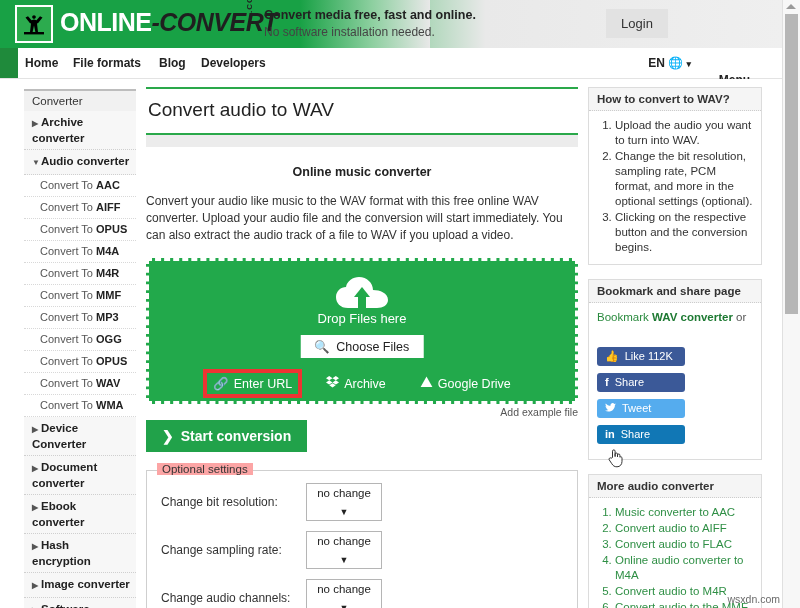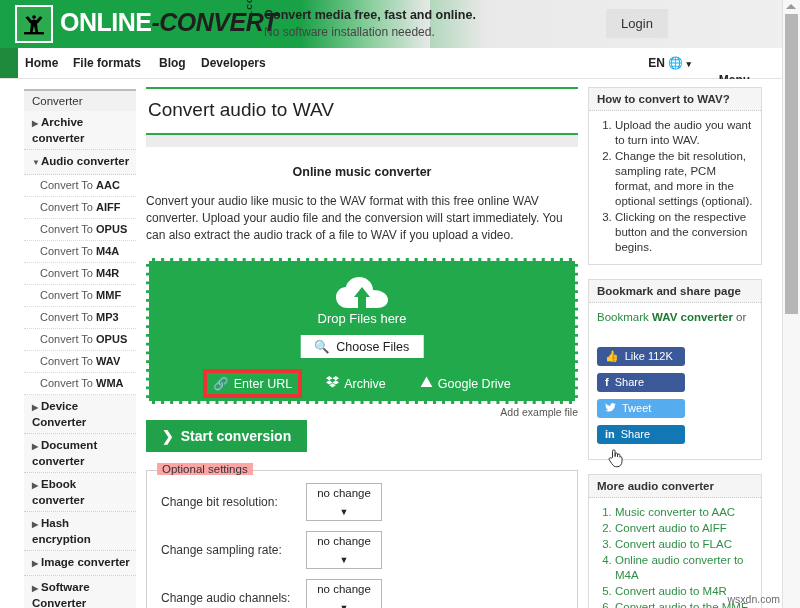--- a/index.html
+++ b/index.html
@@ -230,20 +230,21 @@
         <span class="arrow">▼</span><span>Audio converter</span>
       </div>
 
       <div class="ls-sub"><span>Convert To </span><b>AAC</b></div>
       <div class="ls-sub"><span>Convert To </span><b>AIFF</b></div>
       <div class="ls-sub"><span>Convert To </span><b>OPUS</b></div>
       <div class="ls-sub"><span>Convert To </span><b>M4A</b></div>
       <div class="ls-sub"><span>Convert To </span><b>M4R</b></div>
       <div class="ls-sub"><span>Convert To </span><b>MMF</b></div>
       <div class="ls-sub"><span>Convert To </span><b>MP3</b></div>
+      <div class="ls-sub"><span>Convert To </span><b>OGG</b></div>
       <div class="ls-sub"><span>Convert To </span><b>OPUS</b></div>
       <div class="ls-sub"><span>Convert To </span><b>WAV</b></div>
       <div class="ls-sub"><span>Convert To </span><b>WMA</b></div>
 
       <div class="ls-group"><span class="arrow">▶</span><span>Device Converter</span></div>
       <div class="ls-group"><span class="arrow">▶</span><span>Document converter</span></div>
       <div class="ls-group"><span class="arrow">▶</span><span>Ebook converter</span></div>
       <div class="ls-group"><span class="arrow">▶</span><span>Hash encryption</span></div>
       <div class="ls-group"><span class="arrow">▶</span><span>Image converter</span></div>
       <div class="ls-group"><span class="arrow">▶</span><span>Software Converter</span></div>

